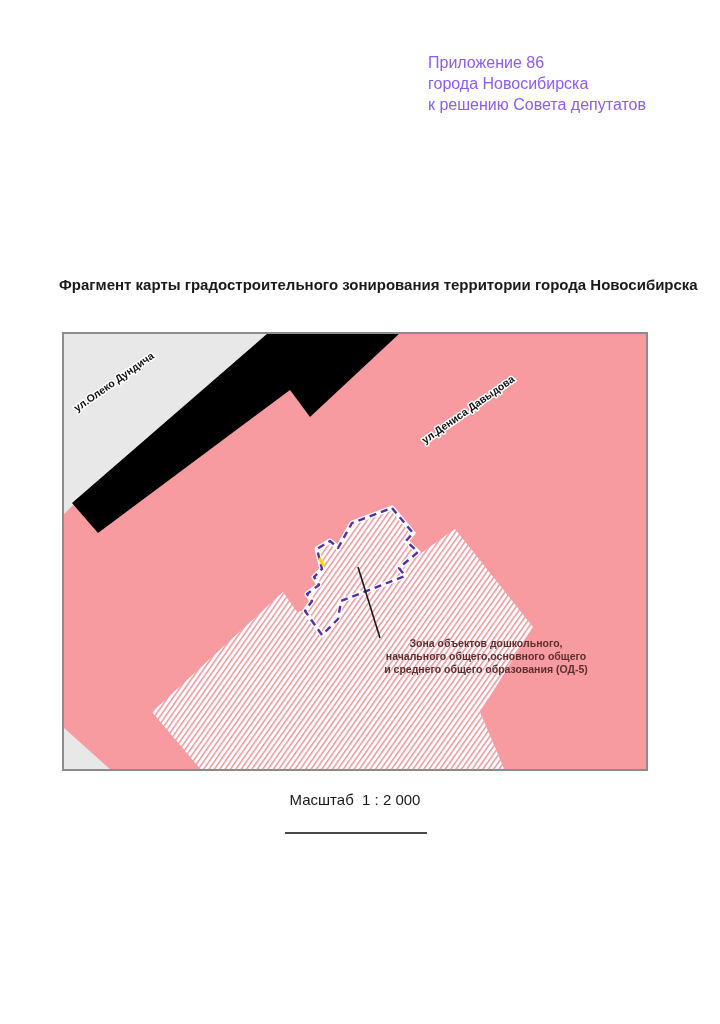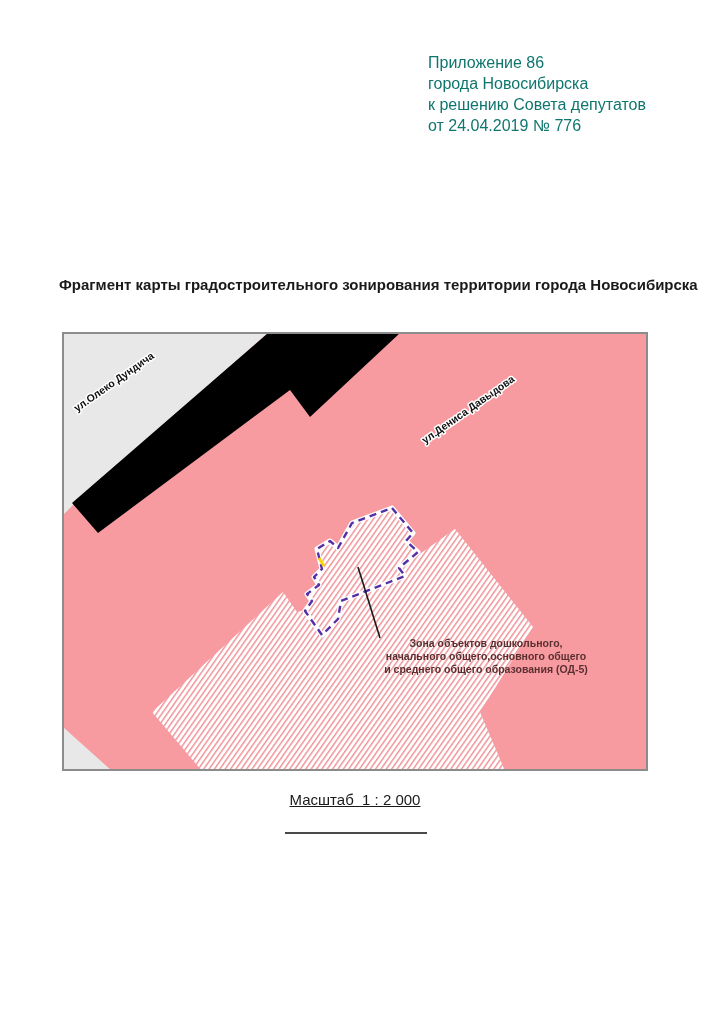--- a/index.html
+++ b/index.html
@@ -2,50 +2,49 @@
 <html><head>
 <meta charset="utf-8">
 <style>
   html,body{margin:0;padding:0;background:#fff;}
   #page{
     position:relative;width:720px;height:1024px;background:#ffffff;
     font-family:"Liberation Sans",sans-serif;color:#111;overflow:hidden;
   }
   .header-block{
     position:absolute;left:428px;top:52px;font-size:16px;line-height:21px;
-    color:#0f766e;white-space:nowrap;
+    color:#8b5cf6;white-space:nowrap;
   }
   .doc-title{
     position:absolute;left:59px;top:276px;font-size:15px;font-weight:bold;
     color:#1a1a1a;white-space:nowrap;
   }
   #map-svg{position:absolute;left:62px;top:332px;}
   .street-label{
     font-size:10.5px;font-weight:bold;fill:#111;
     paint-order:stroke;stroke:#ffffff;stroke-width:3px;stroke-linejoin:round;
   }
   .zone-label{font-size:10.5px;font-weight:bold;text-anchor:middle;}
   .scale-line{
     position:absolute;left:62px;top:791px;width:586px;text-align:center;
-    font-size:15px;color:#1a1a1a;white-space:pre;text-decoration:underline;
+    font-size:15px;color:#1a1a1a;white-space:pre;
   }
   .scale-underline{
     position:absolute;left:285px;top:832px;width:142px;height:2px;background:#4a4a4a;
   }
 </style>
 </head>
 <body>
 
 <div id="page">
 
   <div class="header-block">
     <div>Приложение 86</div>
     <div>города Новосибирска</div>
     <div>к решению Совета депутатов</div>
-    <div>от 24.04.2019 № 776</div>
   </div>
 
   <div class="doc-title">Фрагмент карты градостроительного зонирования территории города Новосибирска</div>
 
   <svg id="map-svg" width="586" height="439" viewBox="62 332 586 439" xmlns="http://www.w3.org/2000/svg">
     <defs>
       <pattern id="hatch" patternUnits="userSpaceOnUse" width="4.4" height="4.4" patternTransform="rotate(-55)">
         <rect width="4.4" height="4.4" fill="#ffffff"></rect>
         <rect width="4.4" height="1.5" fill="#f0969c"></rect>
       </pattern>

